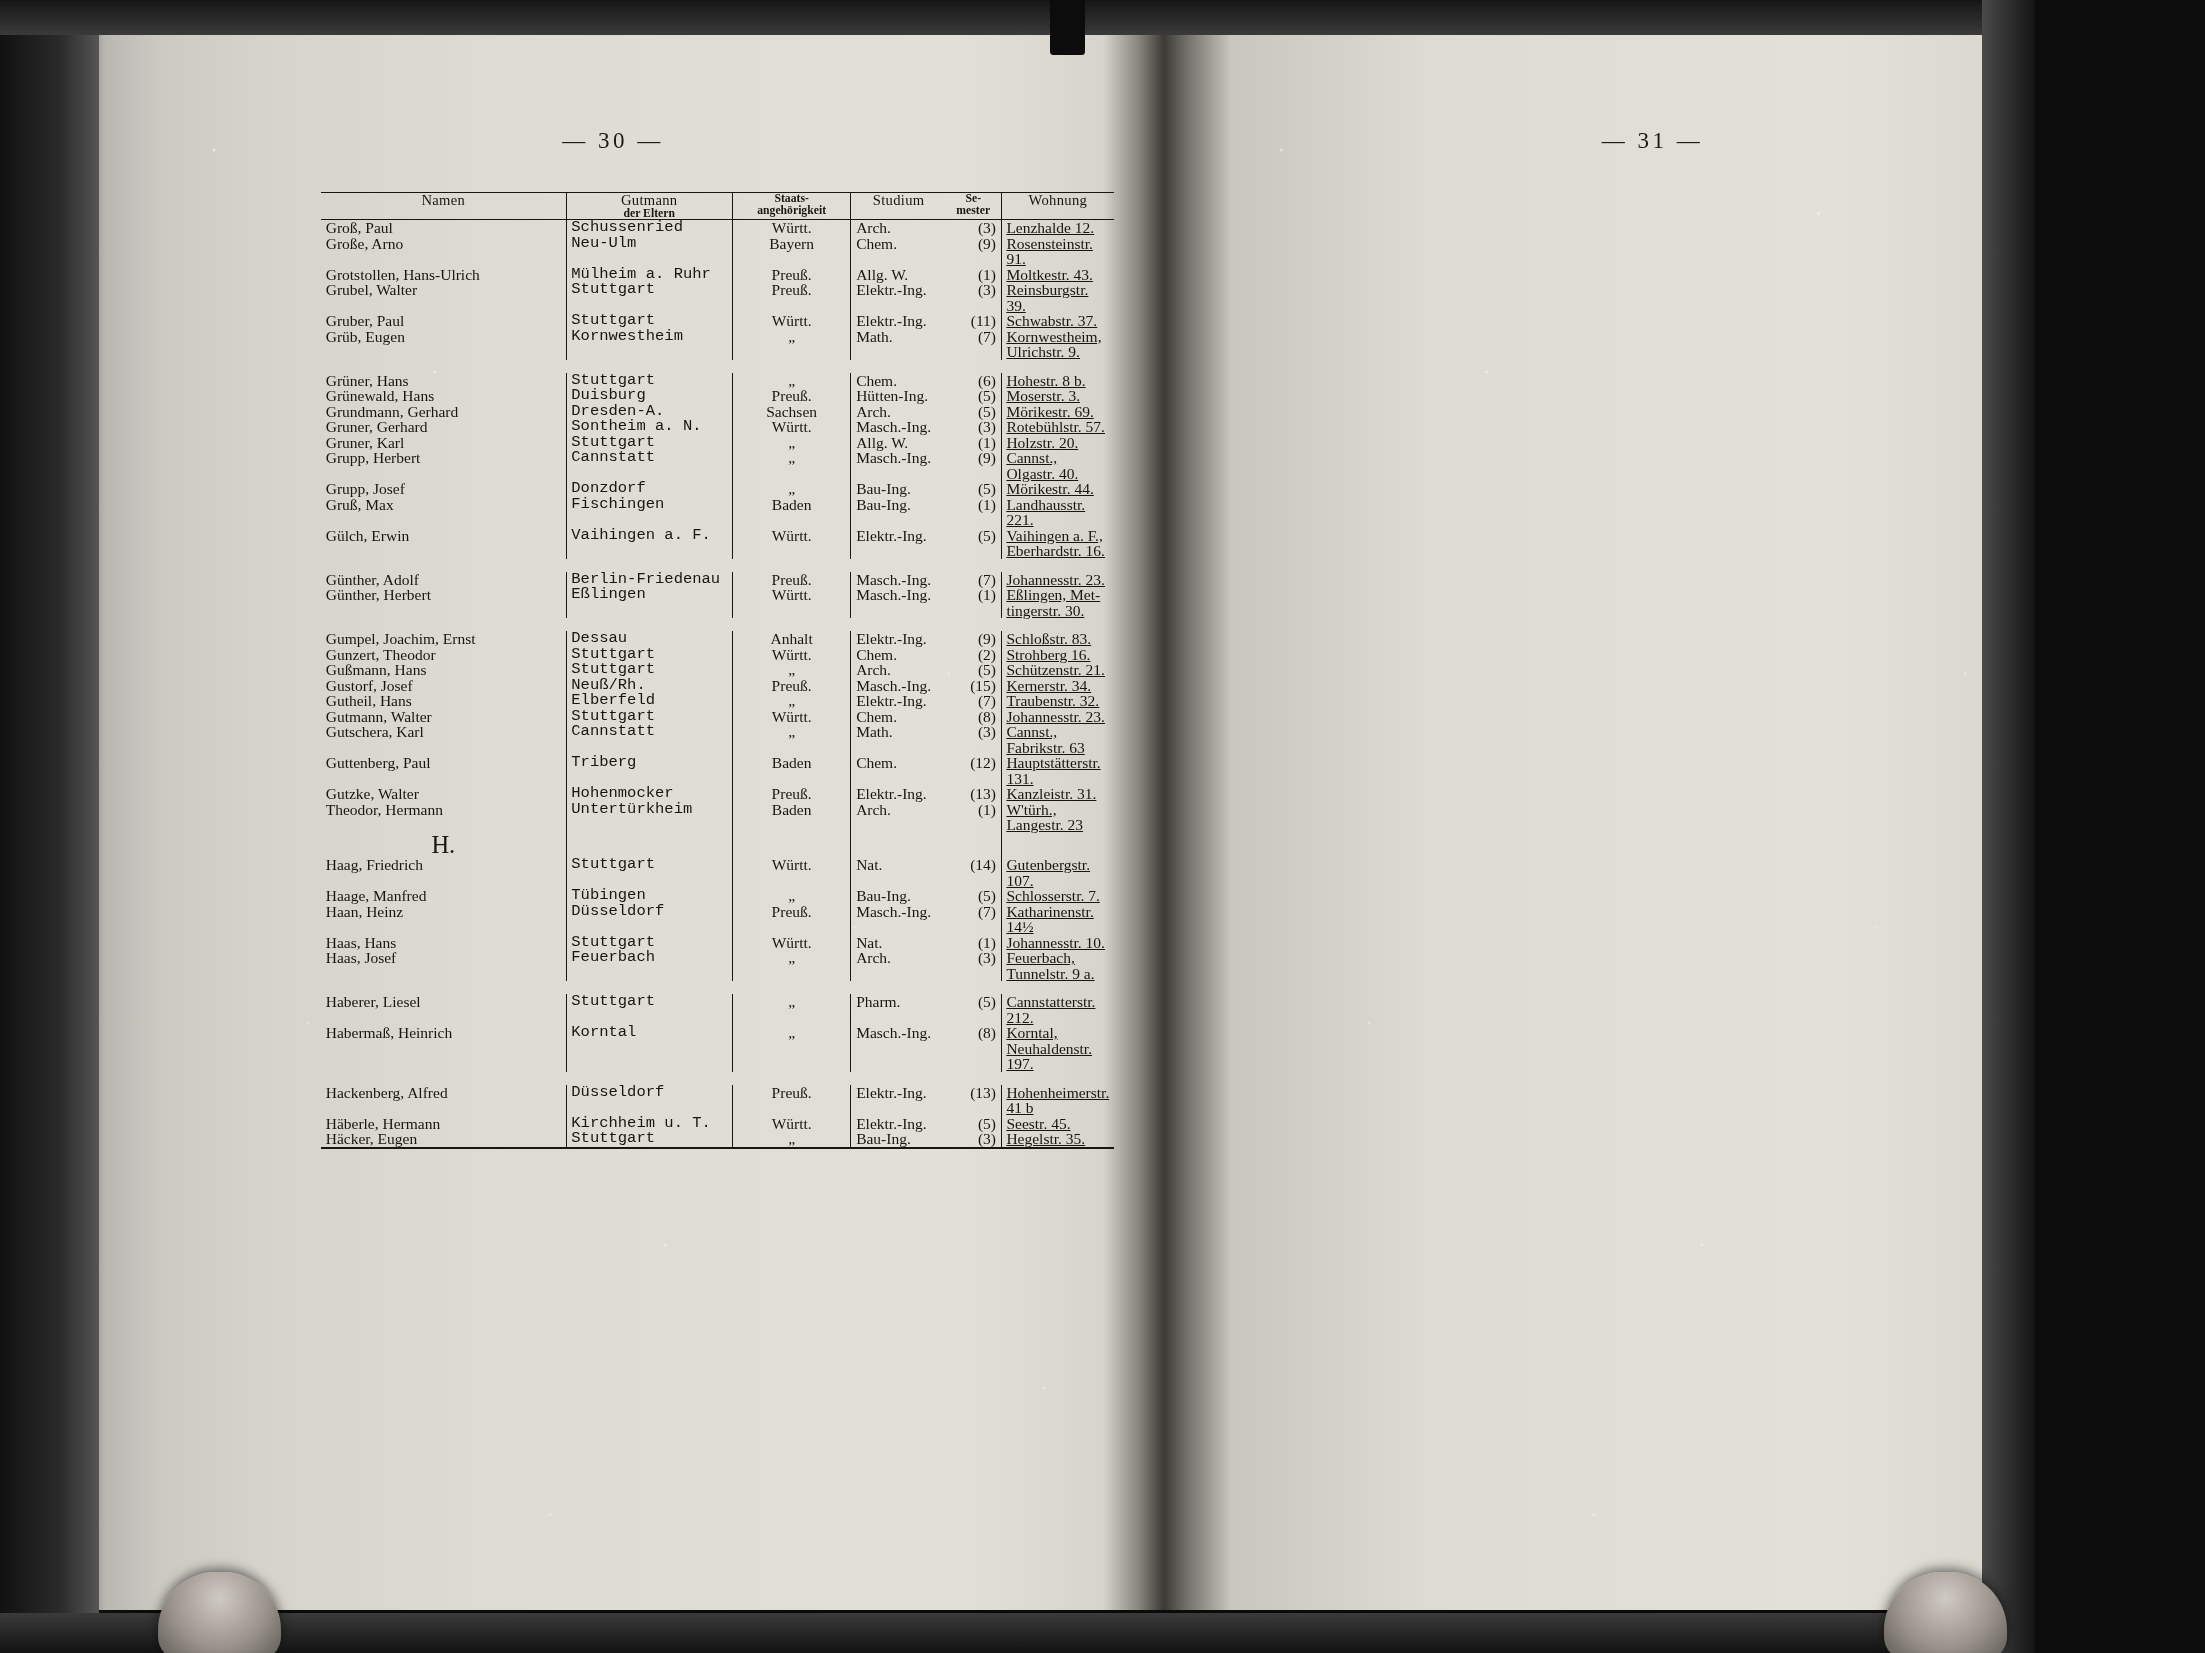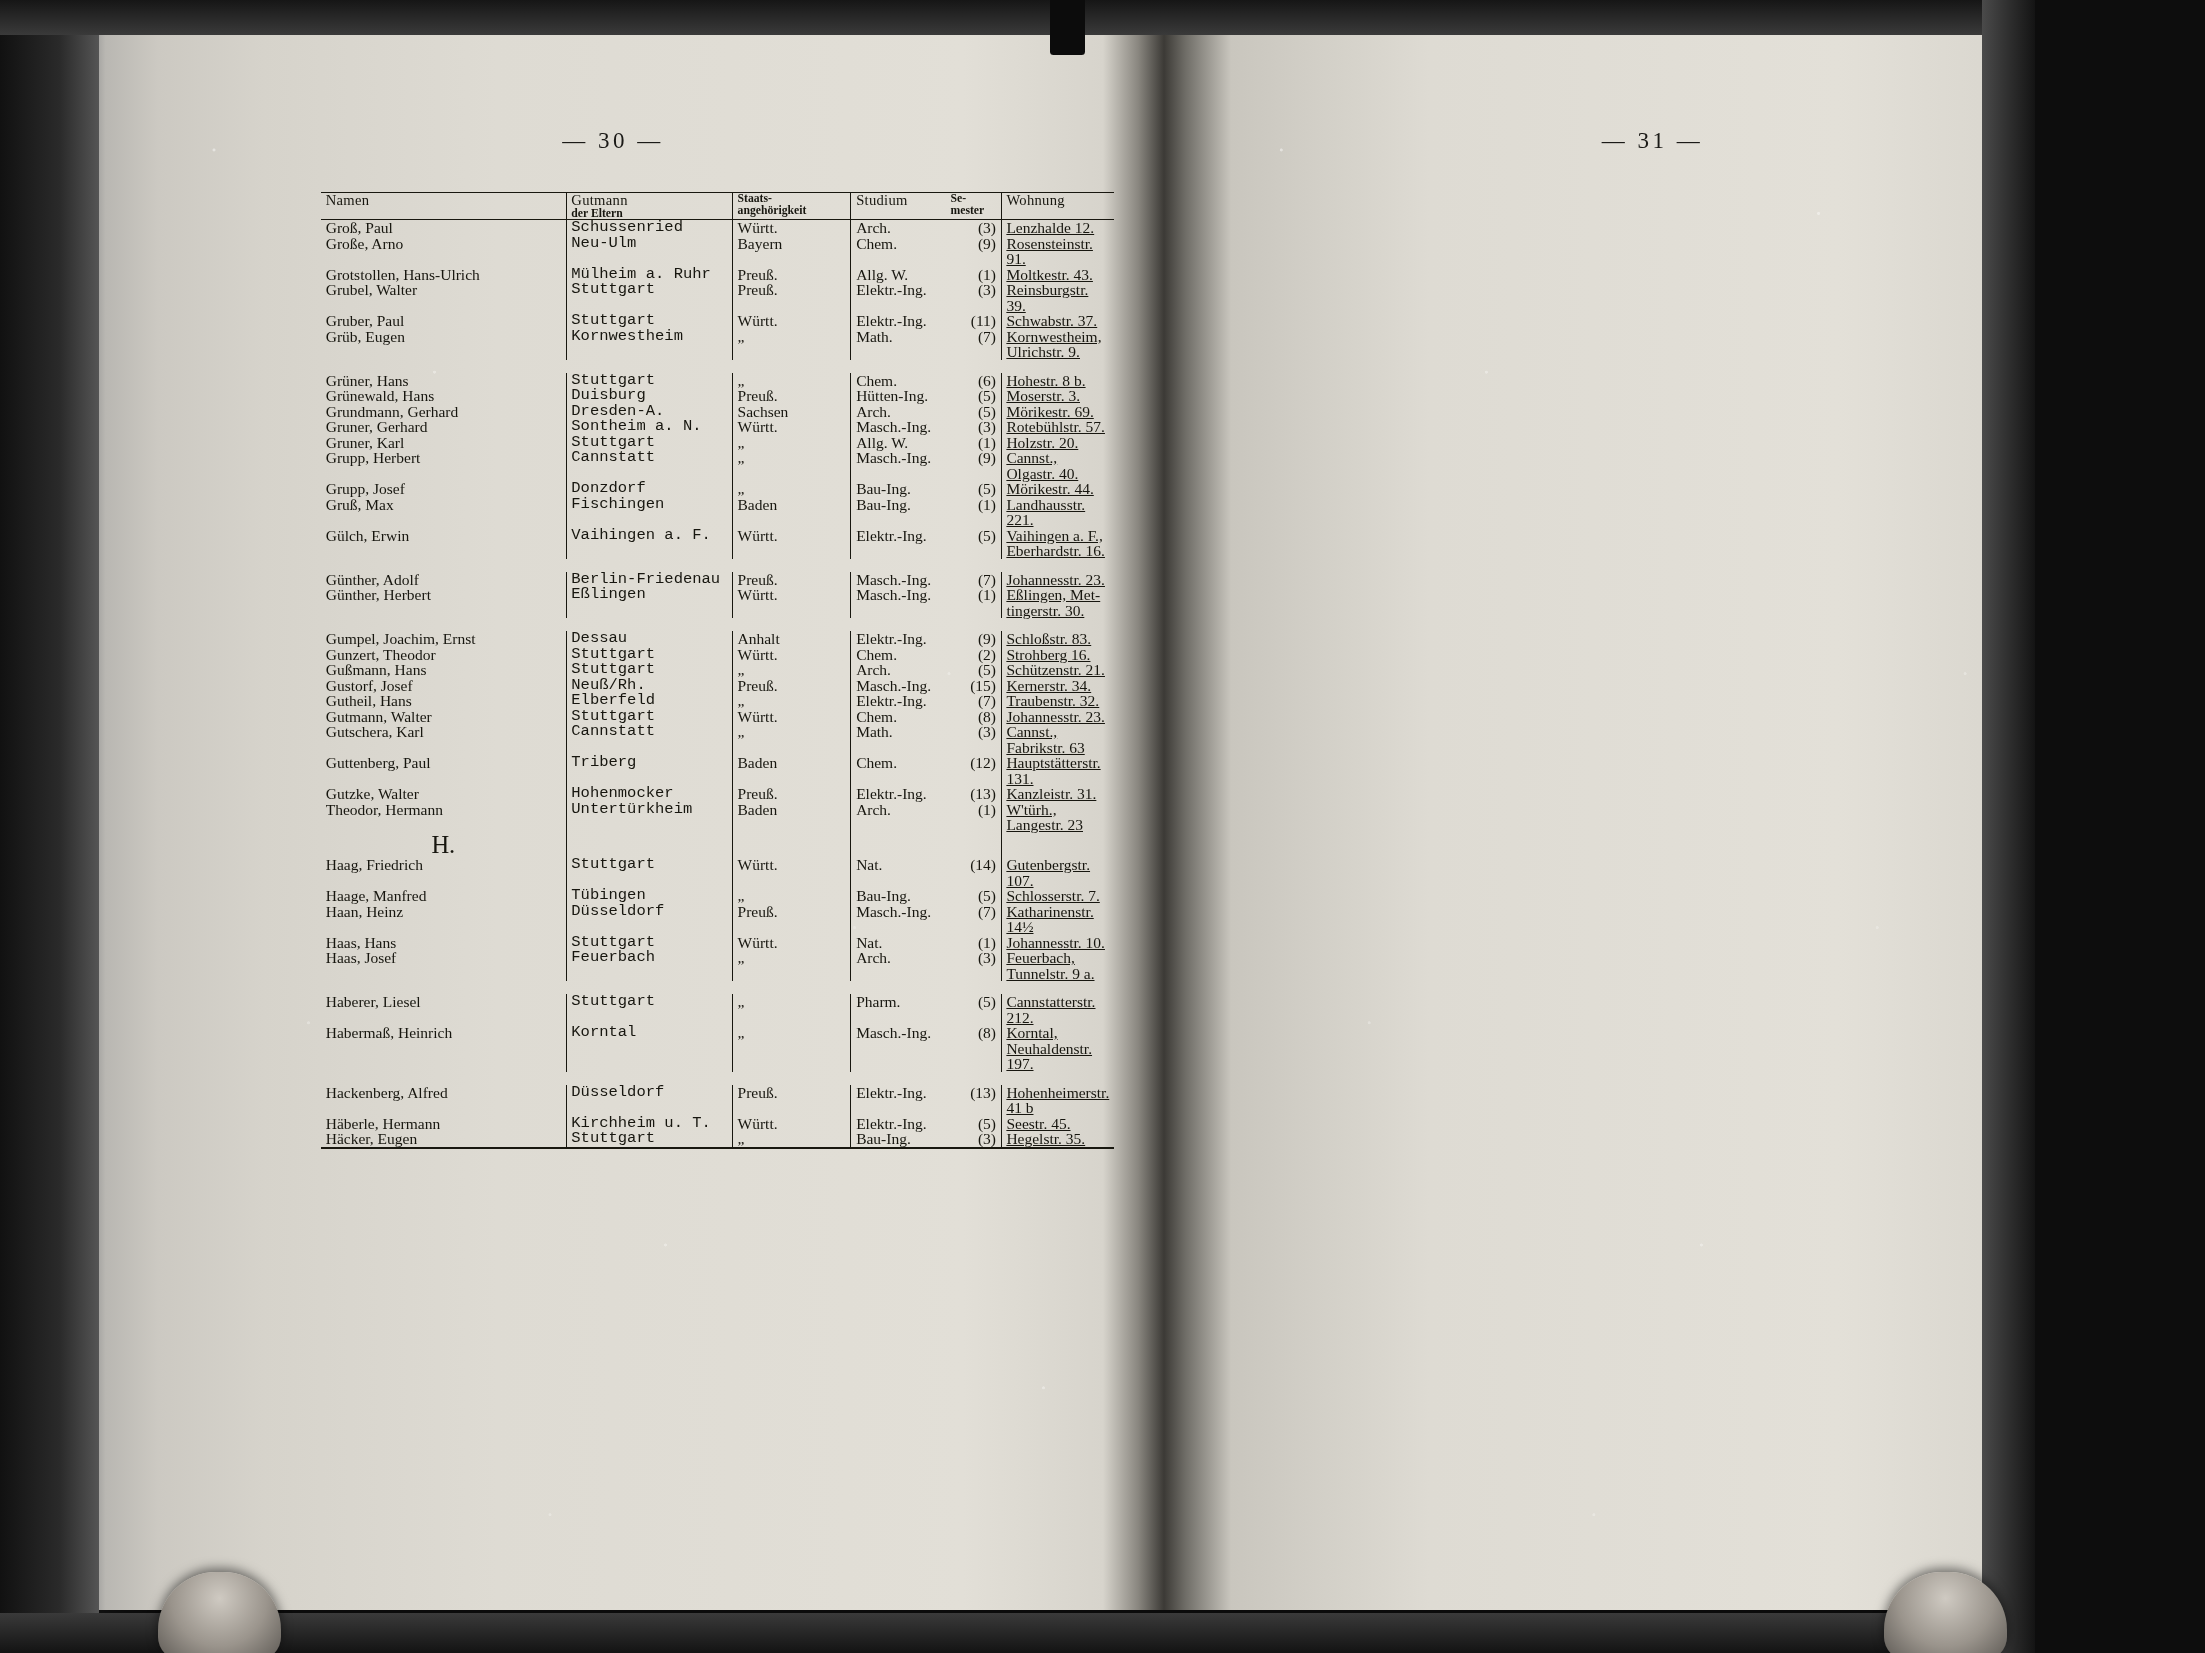--- a/index.html
+++ b/index.html
@@ -119,33 +119,33 @@
     line-height: 1.0;
   }
   table.dir th, table.dir td {
     padding: 0 4.7px;
     vertical-align: top;
     font-weight: normal;
   }
   thead th {
     border-bottom: 1.8px solid #18170f;
     border-top: 1.8px solid #18170f;
-    text-align: left;
+    text-align: center;
     font-size: 14.6px;
     font-weight: bold;
     padding: 5.8px 3.5px 7px 3.5px;
     letter-spacing: 0.3px;
   }
   thead th .sub { display:block; font-size: 11.7px; font-weight: bold; letter-spacing: 0; }
   .vrule { border-right: 1.8px solid #18170f; }
 
   tbody td { padding-top: 2.9px; padding-bottom: 2.9px; }
   td.c-name { width: 31%; white-space: nowrap; }
   td.c-home { width: 21%; font-family: Liberation Mono, monospace; }
-  td.c-nat  { width: 15%; }
+  td.c-nat  { width: 15%; text-align: center; }
   td.c-stud { width: 12%; }
   td.c-sem  { width: 7%; text-align: right; padding-right: 8.2px; white-space: nowrap; }
   td.c-addr { width: 24%; text-decoration: underline; }
 
   tr.gap td { height: 13px; padding: 0; }
   .letter-head {
     text-align: center;
     font-size: 24.5px;
     font-weight: bold;
     padding: 15px 0 5.8px 0;

